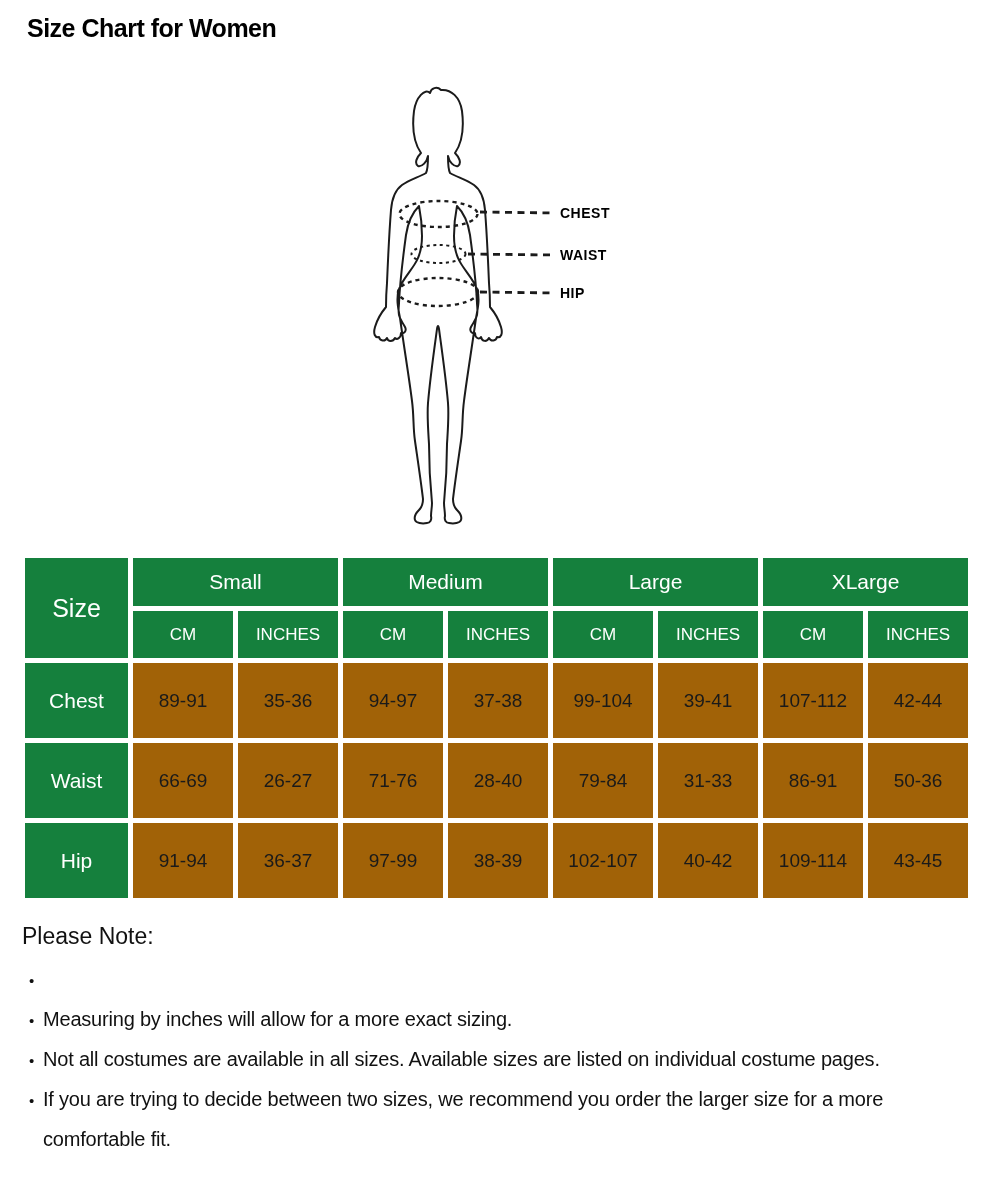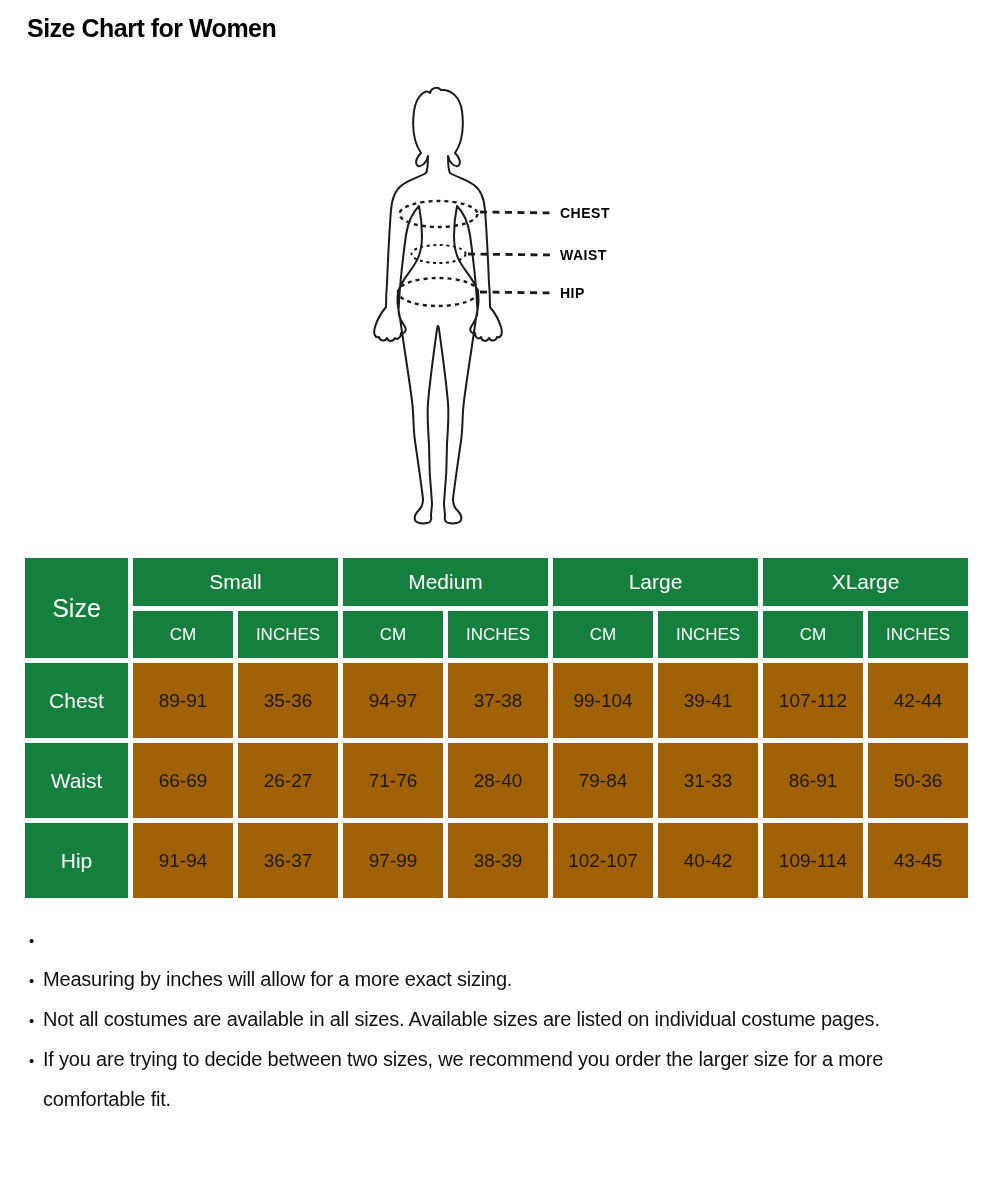--- a/index.html
+++ b/index.html
@@ -245,20 +245,21 @@
       <td class="val">38-39</td>
       <td class="val">102-107</td>
       <td class="val">40-42</td>
       <td class="val">109-114</td>
       <td class="val">43-45</td>
     </tr>
   </tbody>
     </table>
 
   <div class="notes">
+    <div class="notes-heading">Please Note:</div>
 
     <div class="note-line">
       <span class="note-bullet">•</span>
     </div>
 
     <div class="note-line">
       <span class="note-bullet">•</span>
       <span>Measuring by inches will allow for a more exact sizing.</span>
     </div>
 

